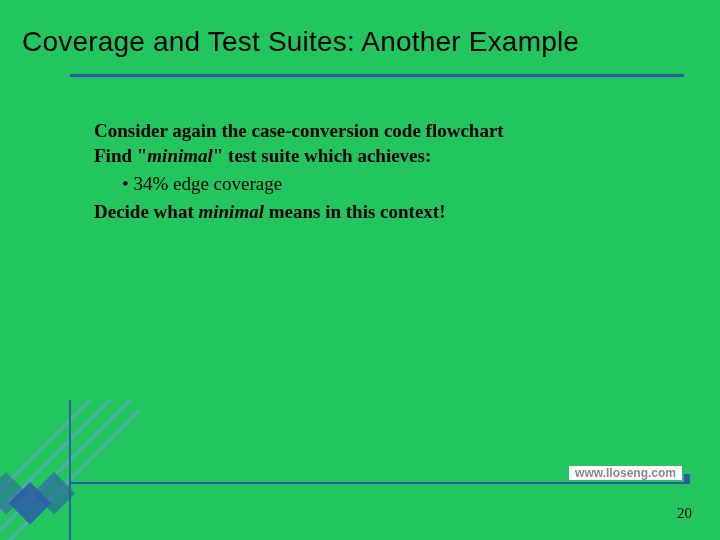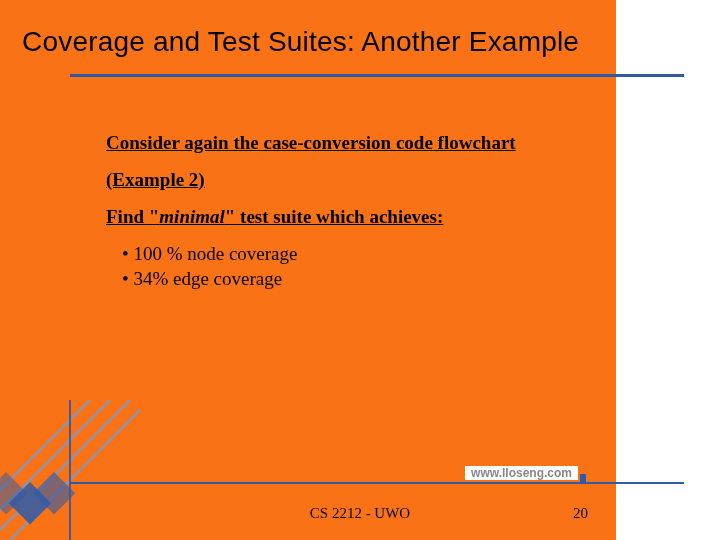--- a/index.html
+++ b/index.html
@@ -1,21 +1,21 @@
 <!DOCTYPE html>
 <html><head>
 <meta charset="utf-8">
 <style>
   * { margin: 0; padding: 0; box-sizing: border-box; }
   html, body { width: 720px; height: 540px; overflow: hidden; font-family: "Times New Roman", Times, serif; background: #fff; }
   .slide {
     position: relative;
-    width: 616px;
+    width: 720px;
     height: 540px;
-    background: #f97316;
+    background: #22c55e;
   }
   .title {
     position: absolute;
     top: 26px;
     left: 22px;
     font-size: 28px;
     font-family: Arial, Helvetica, sans-serif;
     font-weight: 400;
     color: #000;
     letter-spacing: 0.2px;
@@ -31,21 +31,21 @@
   .content {
     position: absolute;
     top: 118px;
     left: 94px;
     width: 560px;
     font-size: 19px;
     line-height: 1.32;
     color: #000;
     font-weight: bold;
   }
-  .content p { margin: 12px; text-decoration: underline; }
+  .content p { margin: 0; }
   .italic { font-style: italic; font-weight: bold; }
   .bullets {
     margin: 3px 0 3px 28px;
     font-weight: 400;
     list-style: none;
   }
   .bullets li::before {
     content: "• ";
   }
   .bottom-rule {
@@ -104,28 +104,29 @@
 <body>
 
 <div class="slide">
 
   <div class="title">Coverage and Test Suites: Another Example</div>
 
   <div class="top-rule"></div>
 
   <div class="content">
     <p>Consider again the case-conversion code flowchart</p>
-    <p>(Example 2)</p>
     <p>
       <span>Find "</span><span class="italic">minimal</span><span>" test suite which achieves:</span>
     </p>
     <ul class="bullets">
-      <li>100 % node coverage</li>
       <li>34% edge coverage</li>
     </ul>
+    <p>
+      <span>Decide what </span><span class="italic">minimal</span><span> means in this context!</span>
+    </p>
   </div>
 
   <svg class="deco" viewBox="0 0 140 140">
     <g stroke="#6f9bd8" stroke-width="2" fill="none" opacity="0.9">
       <line x1="-20" y1="170" x2="170" y2="-20"></line>
       <line x1="-20" y1="150" x2="150" y2="-20"></line>
       <line x1="-20" y1="130" x2="130" y2="-20"></line>
       <line x1="-20" y1="110" x2="110" y2="-20"></line>
       <line x1="70" y1="0" x2="70" y2="140" stroke="#2e5aa8"></line>
     </g>
@@ -133,16 +134,15 @@
       <rect x="0" y="0" width="30" height="30" opacity="0.85"></rect>
       <rect x="10" y="-24" width="30" height="30" opacity="0.6"></rect>
       <rect x="-24" y="10" width="30" height="30" opacity="0.5"></rect>
     </g>
   </svg>
 
   <div class="bottom-rule"></div>
   <div class="url-cap"></div>
   <div class="url-tag">www.lloseng.com</div>
 
-  <div class="course">CS 2212 - UWO</div>
   <div class="pagenum">20</div>
 
 </div>
 
 </body></html>

